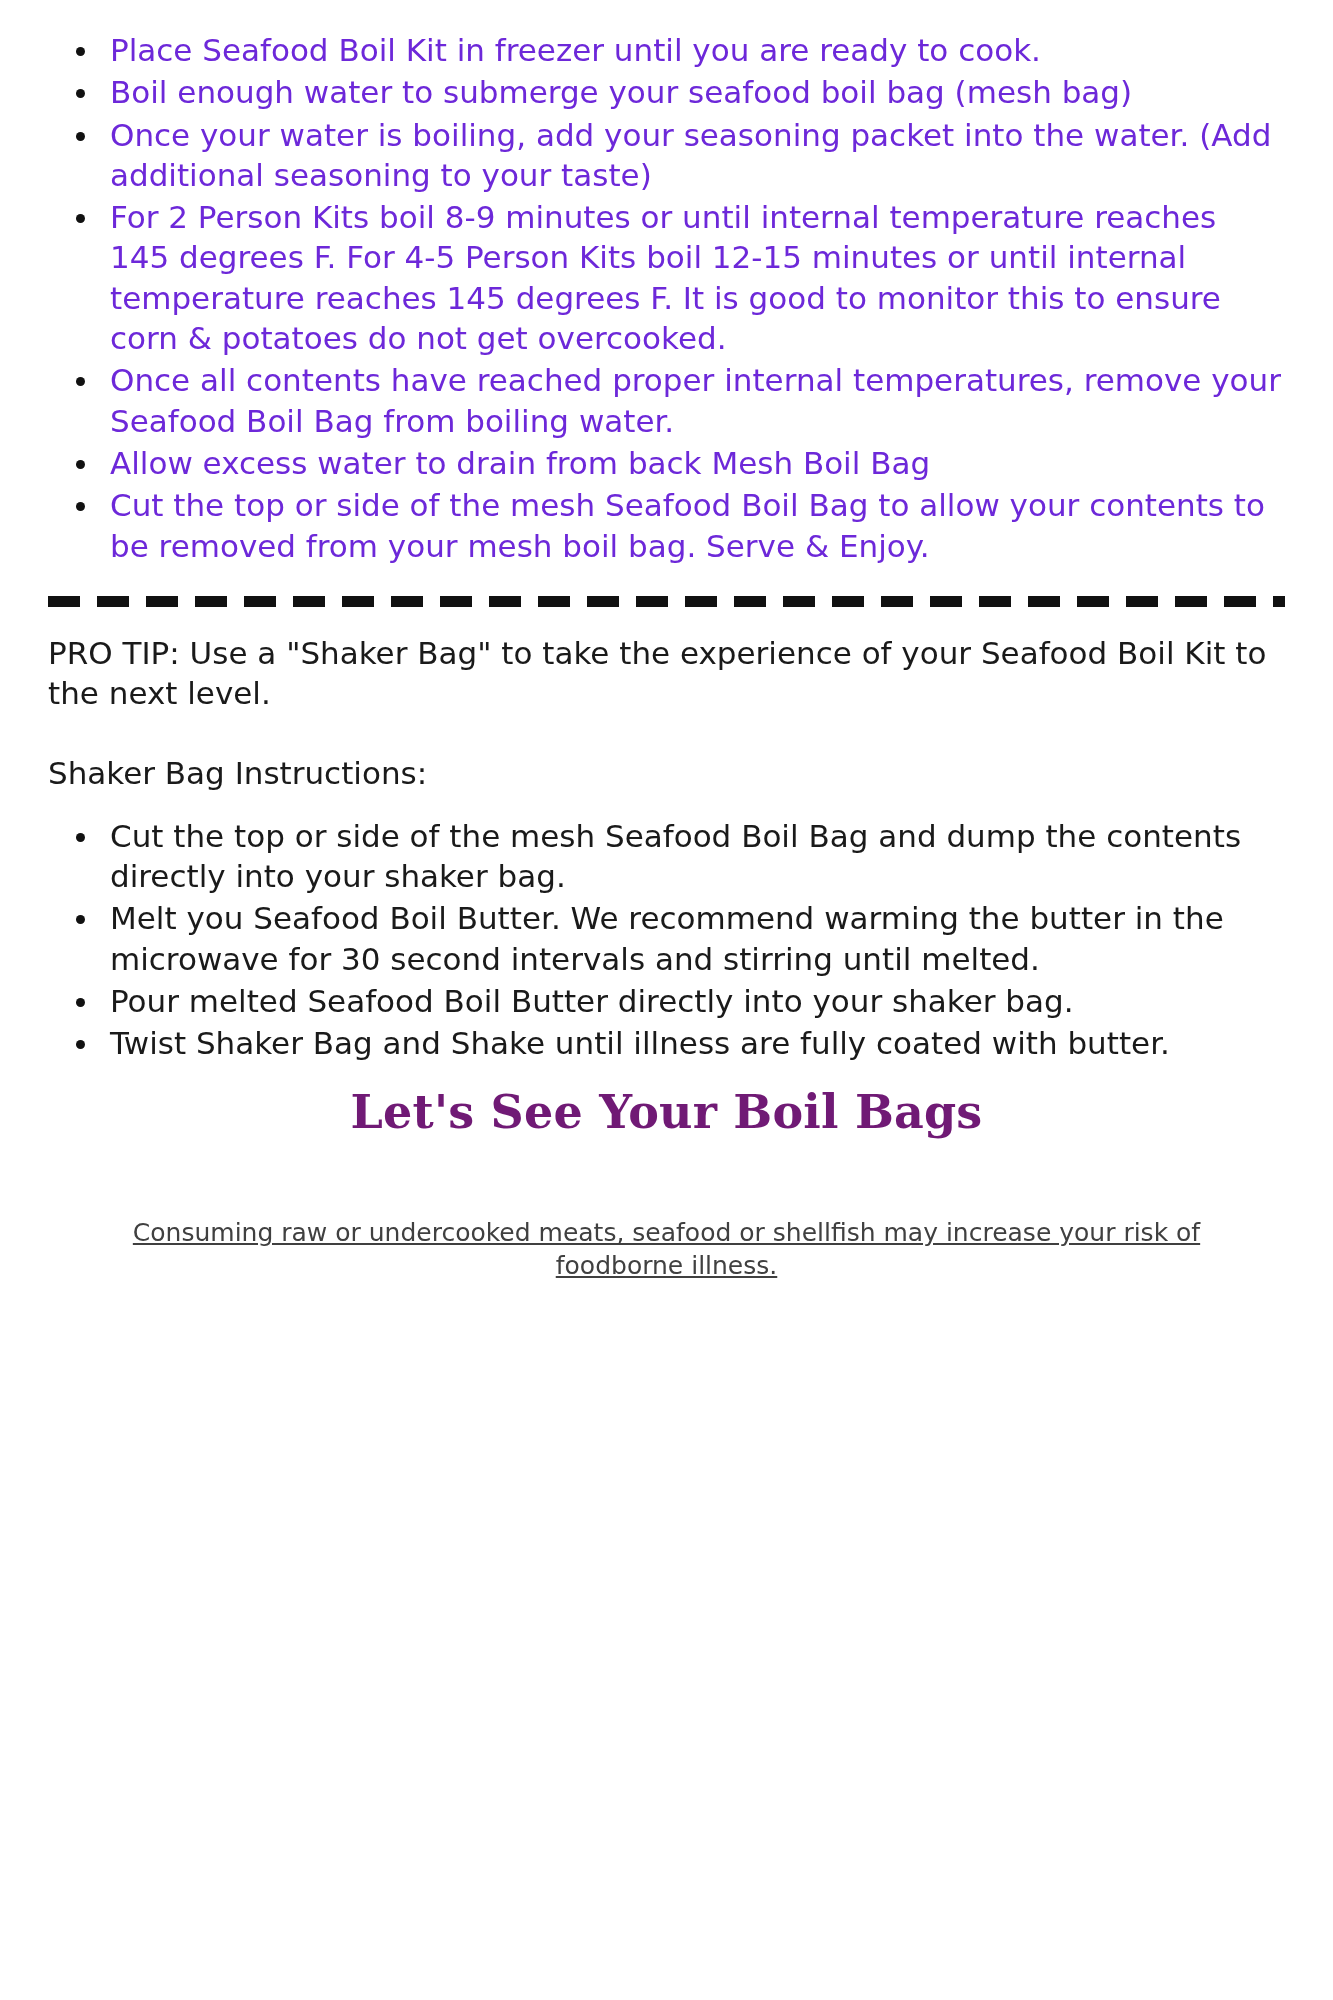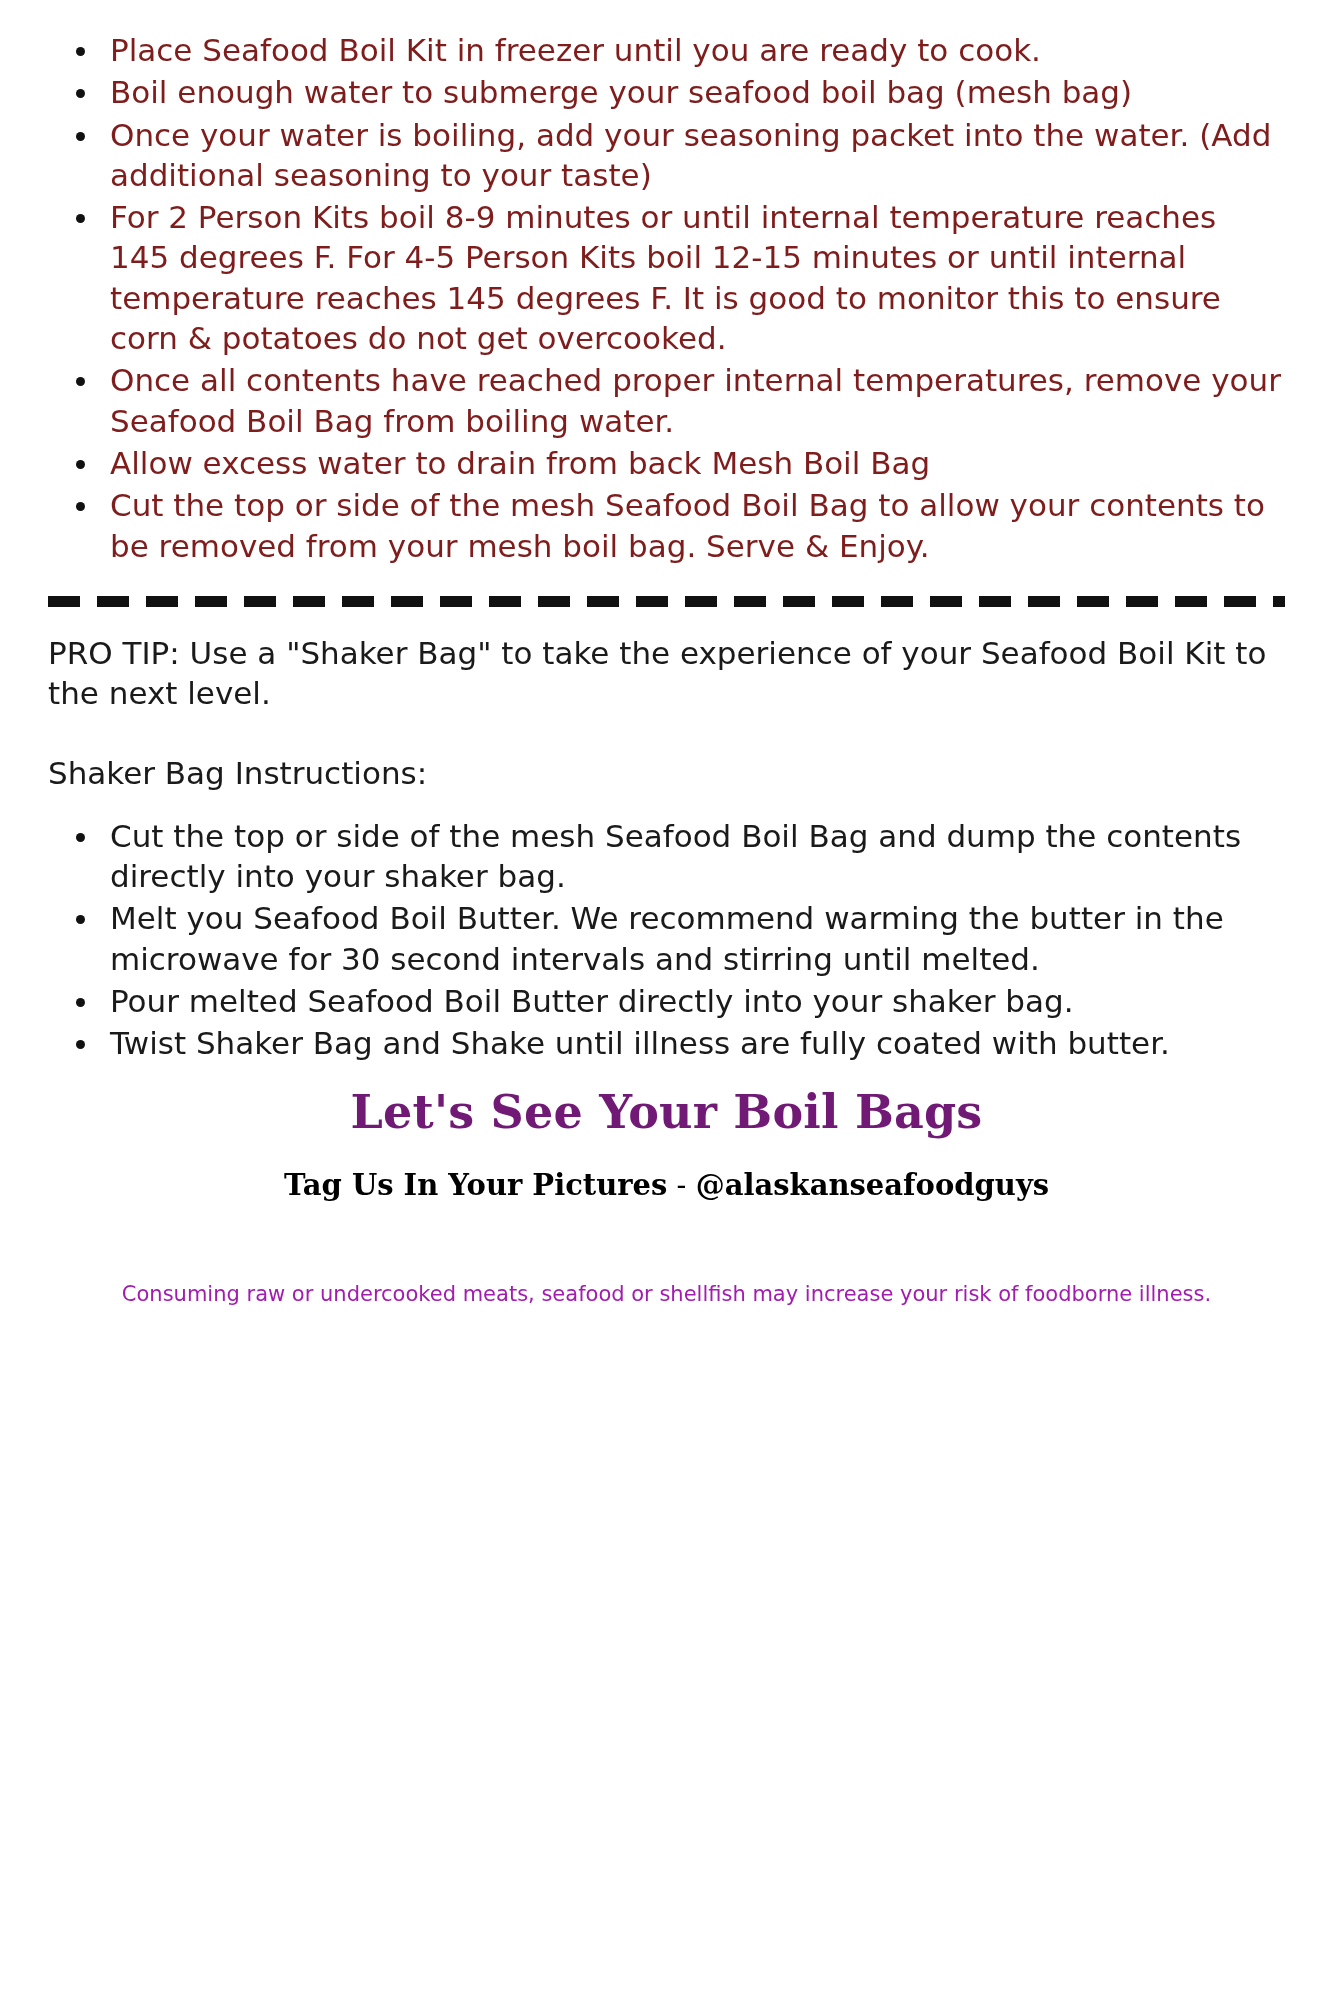--- a/index.html
+++ b/index.html
@@ -23,21 +23,21 @@
   ul.steps {
     list-style: none;
     margin: 0;
     padding: 0;
   }
   ul.steps > li {
     position: relative;
     padding-left: 62px;
     font-size: 31px;
     line-height: 1.30;
-    color: #7f1d1d;
+    color: #6d28d9;
     margin: 0 0 2px 0;
   }
   ul.steps > li::before {
     content: "";
     position: absolute;
     left: 28px;
     top: 17px;
     width: 9px;
     height: 9px;
     border-radius: 50%;
@@ -113,26 +113,27 @@
   }
   .subheadline .bold {
     font-weight: 700;
   }
   .subheadline .handle {
     font-weight: 700;
   }
 
   .disclaimer {
     text-align: center;
-    font-size: 21px;
+    font-size: 25px;
     line-height: 1.32;
-    color: #a21caf;
+    color: #404040;
     margin: 78px auto 0 auto;
     max-width: 1190px;
     padding-bottom: 40px;
+    text-decoration: underline;
   }
 </style>
 </head>
 <body>
 
 <div class="page">
 
   <ul class="steps">
     <li><span>Place Seafood Boil Kit in freezer until you are ready to cook.</span></li>
     <li><span>Boil enough water to submerge your seafood boil bag (mesh bag)</span></li>
@@ -151,19 +152,16 @@
 
   <ul class="shaker">
     <li><span>Cut the top or side of the mesh Seafood Boil Bag and dump the contents directly into your shaker bag.</span></li>
     <li><span>Melt you Seafood Boil Butter.  We recommend warming the butter in the microwave for 30 second intervals and stirring until melted.</span></li>
     <li><span>Pour melted Seafood Boil Butter directly into your shaker bag.</span></li>
     <li><span>Twist Shaker Bag and Shake until illness are fully coated with butter.</span></li>
   </ul>
 
   <h1 class="headline">Let's See Your Boil Bags</h1>
 
-  <p class="subheadline">
-    <span class="bold">Tag Us In Your Pictures</span><span> - </span><span class="handle">@alaskanseafoodguys</span>
-  </p>
 
   <p class="disclaimer">Consuming raw or undercooked meats, seafood or shellfish may increase your risk of foodborne illness.</p>
 
 </div>
 
 </body></html>

